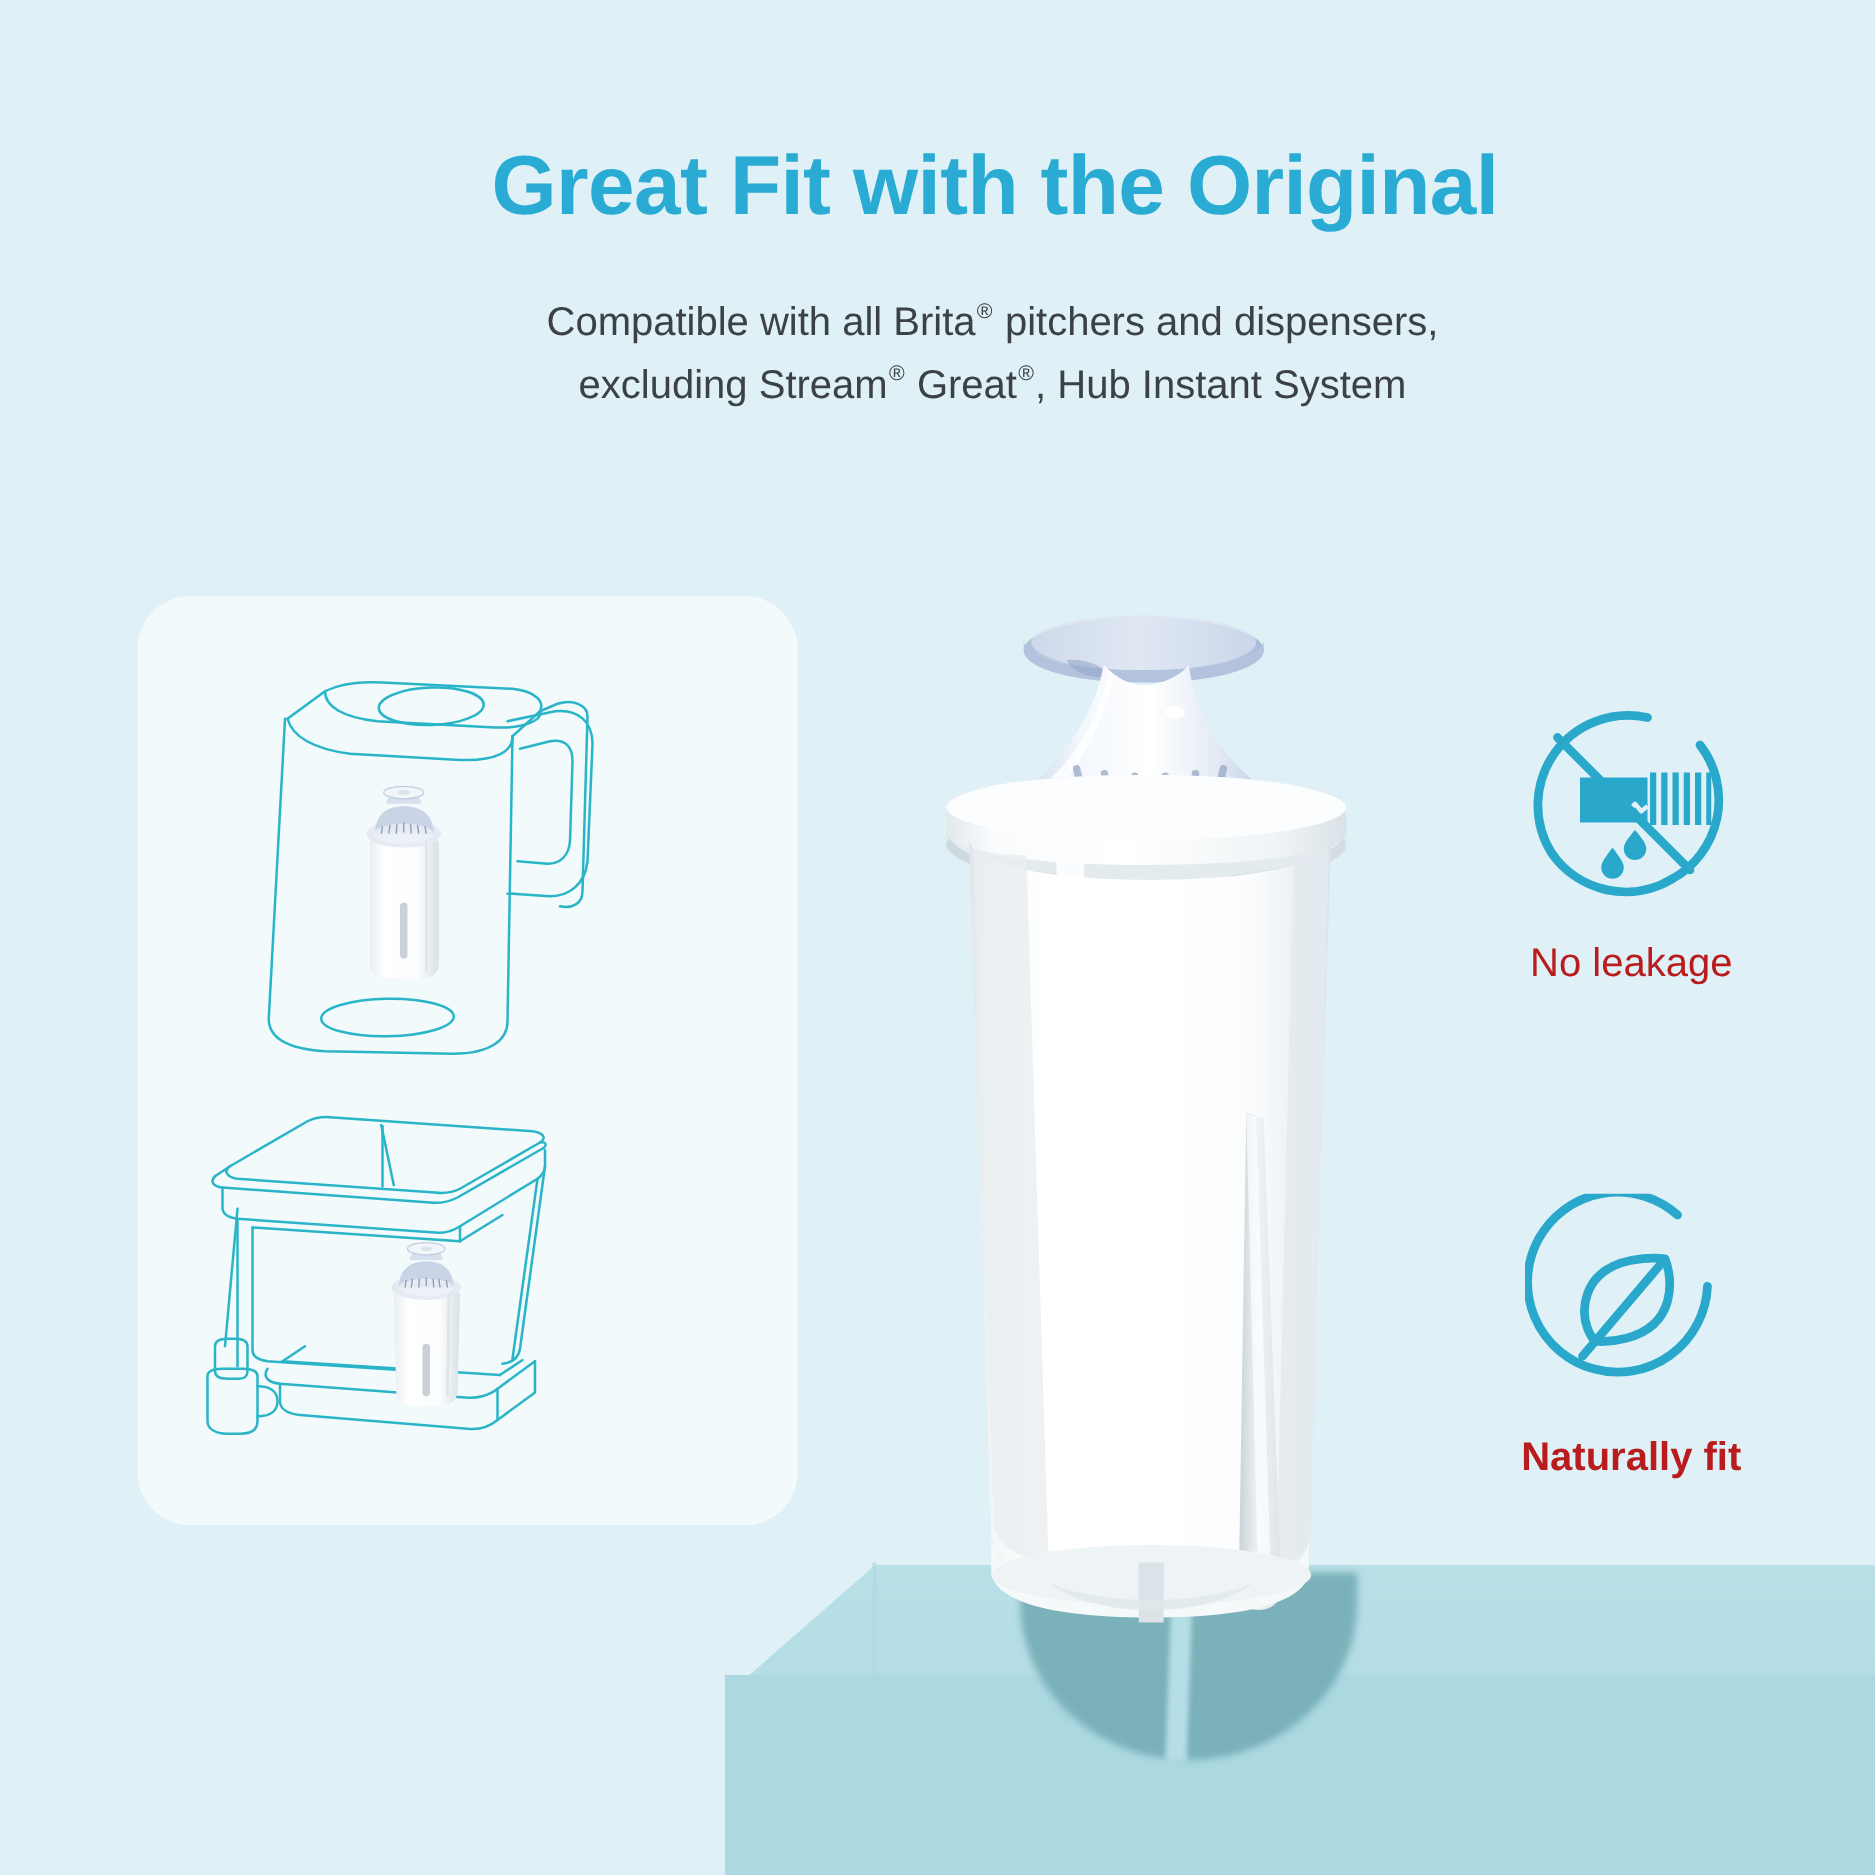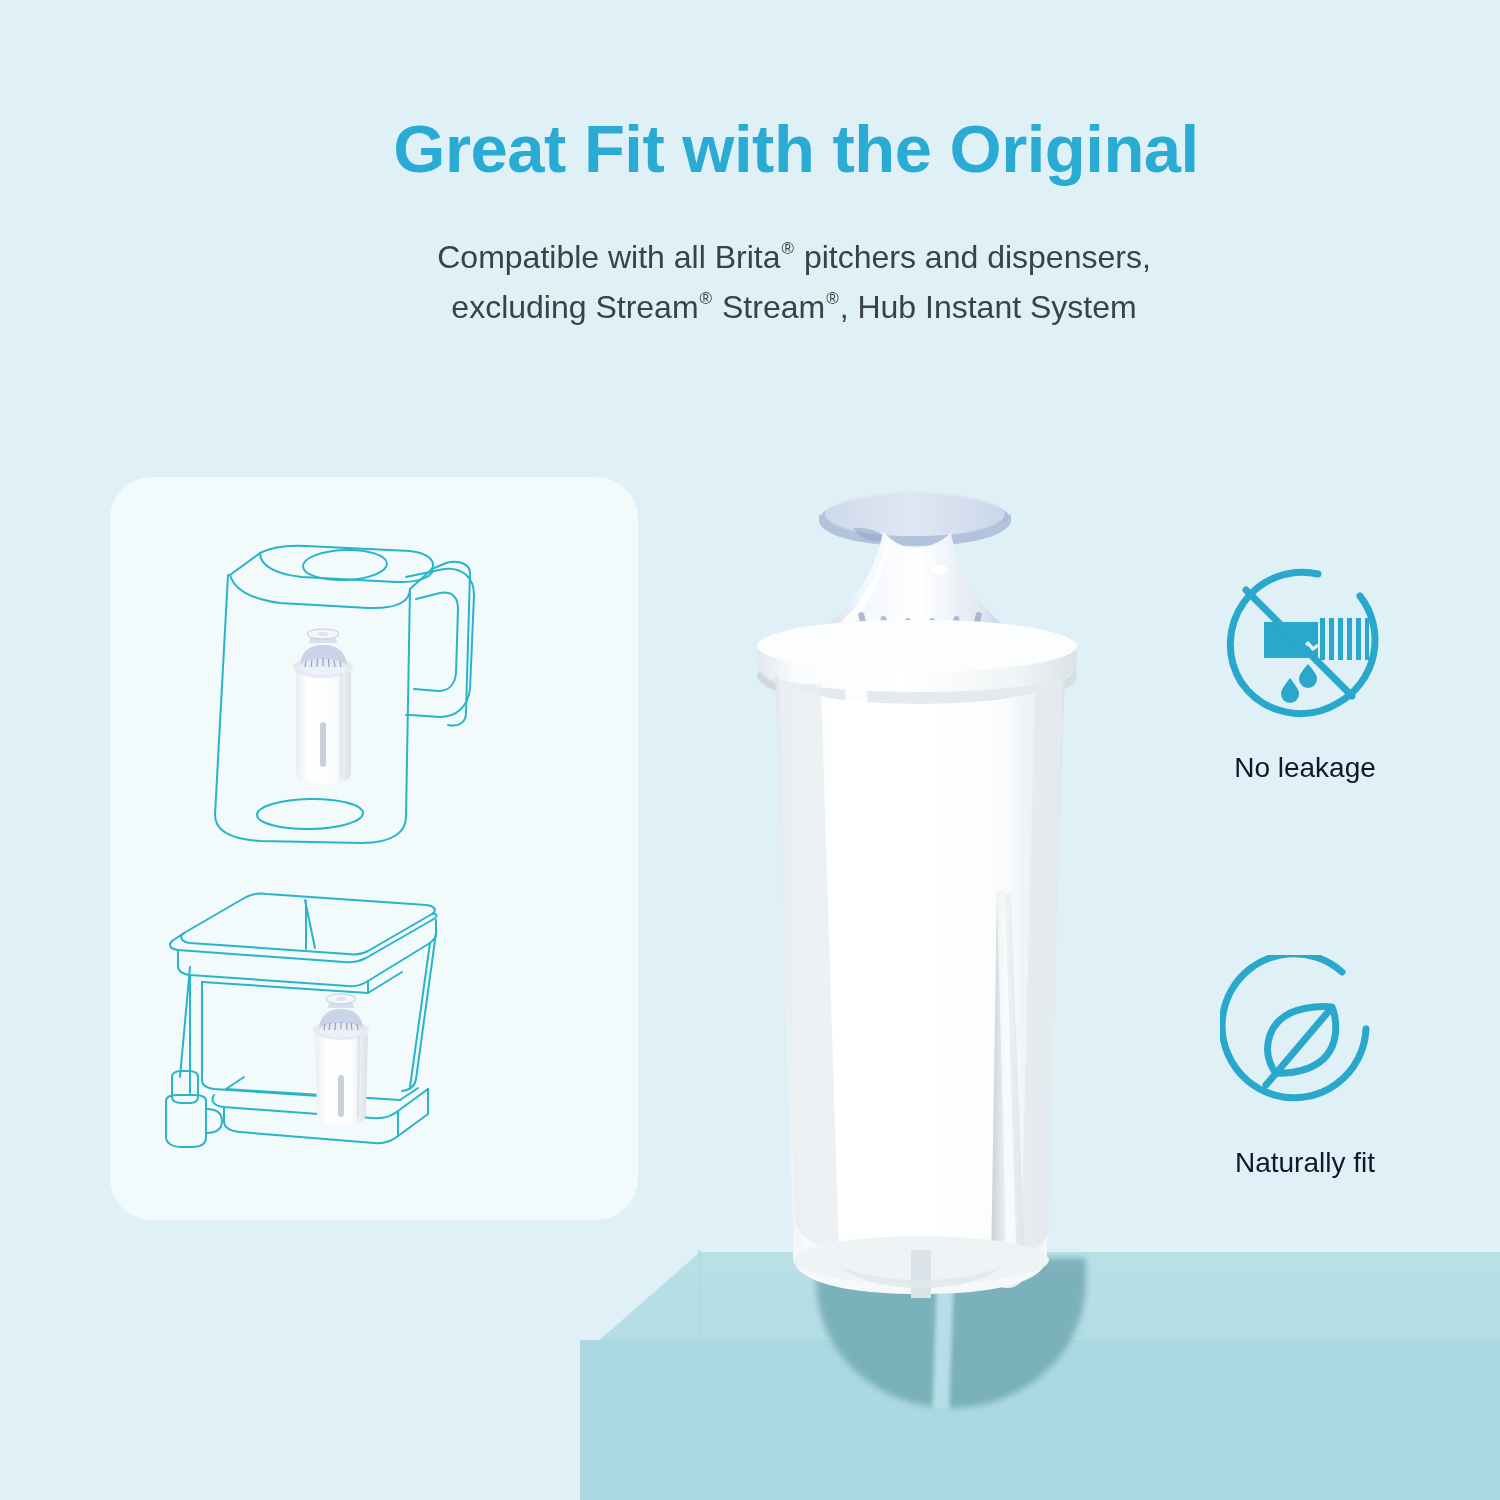--- a/index.html
+++ b/index.html
@@ -141,47 +141,47 @@
   }
   .feature-icon {
     width: 360px;
     height: 180px;
     display: flex;
     align-items: center;
     justify-content: center;
   }
   .feature-label {
     margin-top: 18px;
-    font-size: 28px;
-    color: #0f172a;
+    font-size: 32px;
+    color: #b91c1c;
     line-height: 1.1;
     white-space: nowrap;
   }
   #feature-leak  { left: 1125px; top: 555px; }
-  #feature-fit   { left: 1125px; top: 950px; }
+  #feature-fit   { left: 1125px; top: 950px; font-weight: bold; }
 
   
   .product {
     position: absolute;
     left: 735px;
     top: 470px;
     width: 430px;
     height: 830px;
   }
 </style>
 </head>
 <body>
 
 <div id="stage">
 
   <div class="title">Great Fit with the Original</div>
 
   <div class="subtitle">
     <div><span>Compatible with all Brita</span><span class="reg">®</span><span> pitchers and dispensers,</span></div>
-    <div><span>excluding Stream</span><span class="reg">®</span><span> Stream</span><span class="reg">®</span><span>, Hub Instant System</span></div>
+    <div><span>excluding Stream</span><span class="reg">®</span><span> Great</span><span class="reg">®</span><span>, Hub Instant System</span></div>
   </div>
 
   <div class="pedestal-top"></div>
   <div class="pedestal-top-face"></div>
   <div class="pedestal-front"></div>
   <div class="pedestal-edge"></div>
   <div class="back-fin-shadow"></div>
   <div class="cast-shadow"></div>
   <div class="cast-shadow-gap"></div>
 

